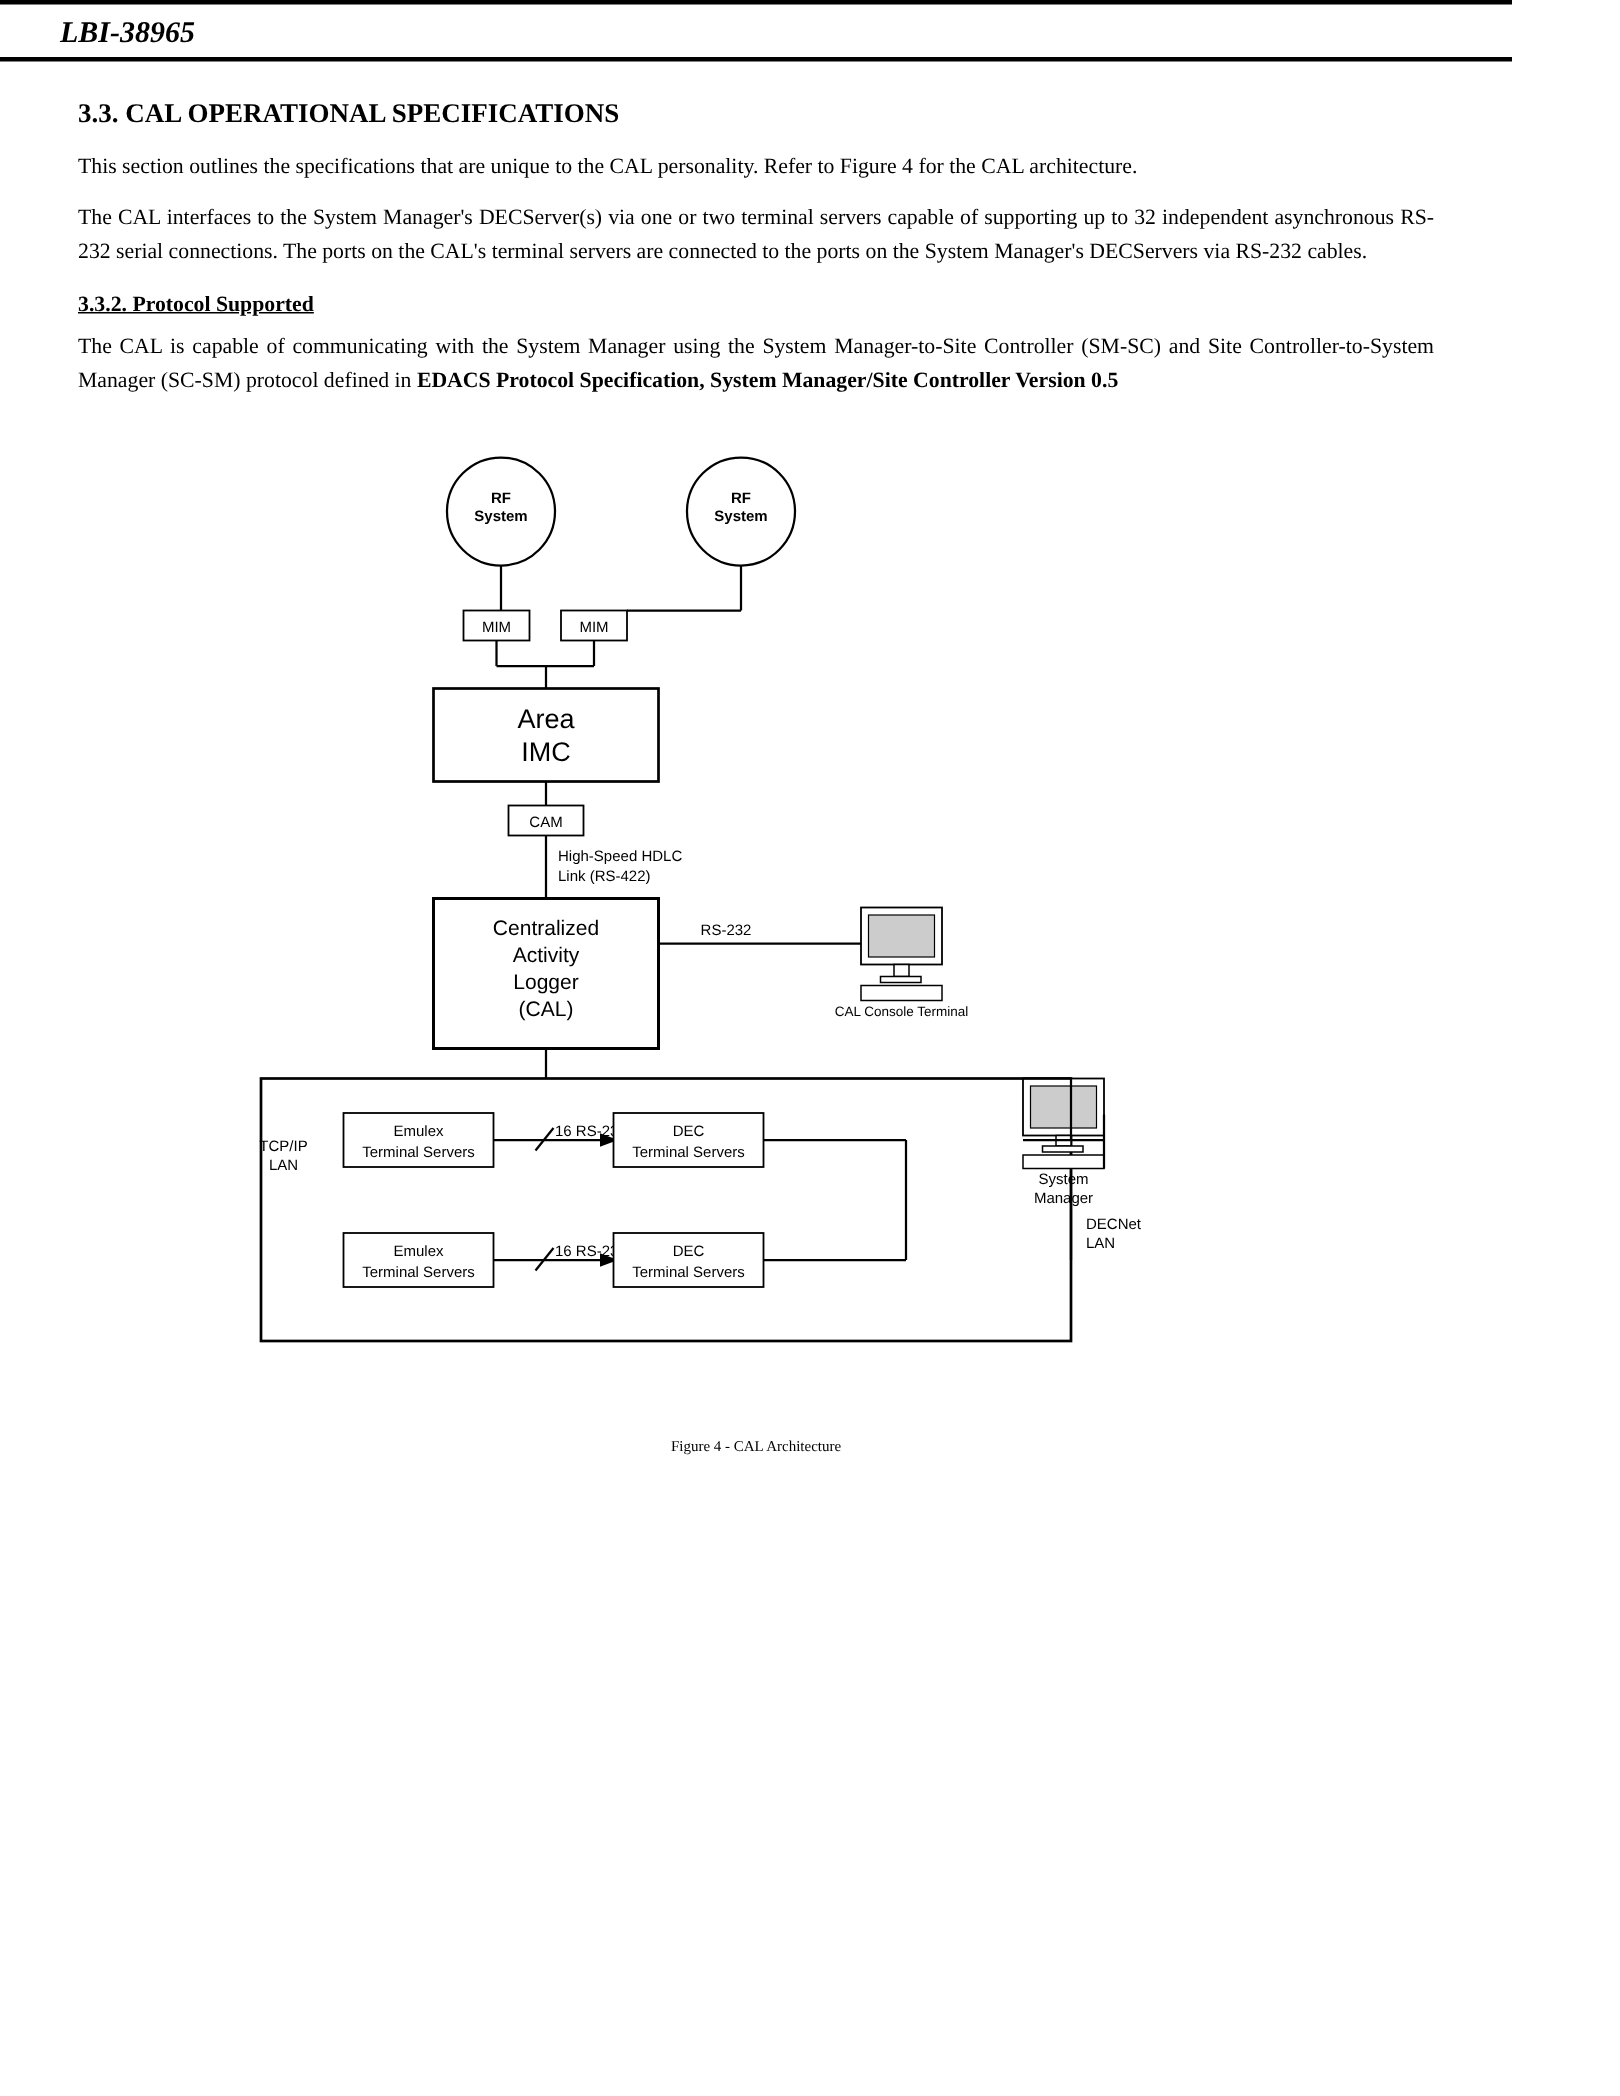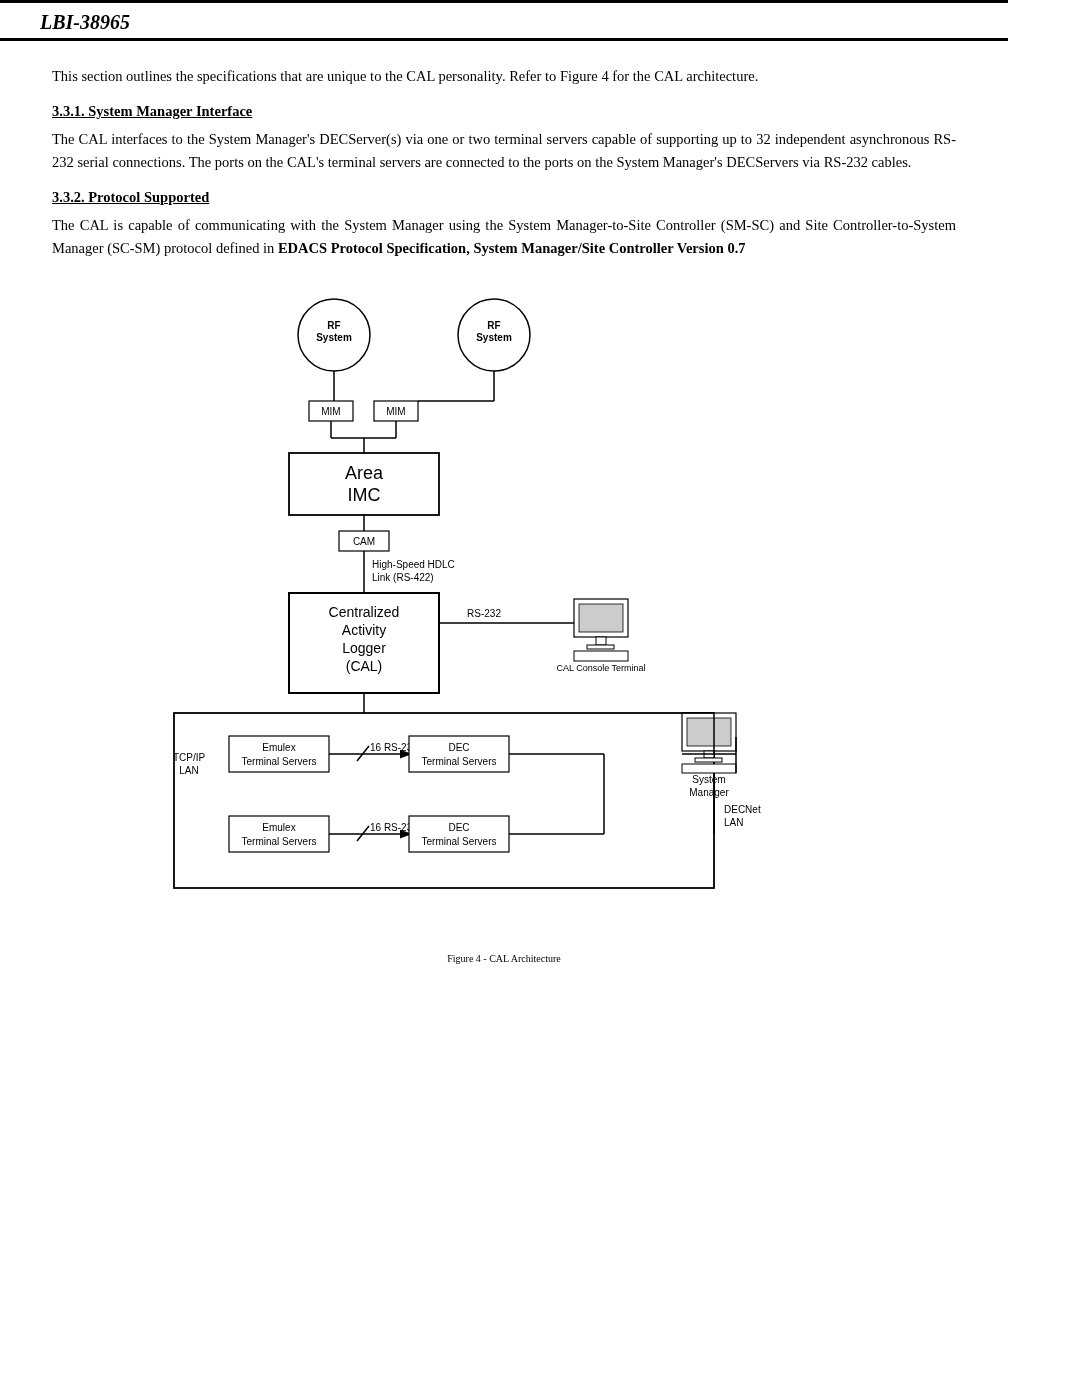--- a/index.html
+++ b/index.html
@@ -93,29 +93,29 @@
 </head>
 <body>
 
 <div class="page">
   <div class="top-border"></div>
   <div class="header-bar">
     <span class="lbi-title">LBI-38965</span>
   </div>
 
   <div class="content">
+    <div class="section-title">3.3.  CAL OPERATIONAL SPECIFICATIONS</div>
 
     <p class="body-text">This section outlines the specifications that are unique to the CAL personality.  Refer to Figure 4 for the CAL architecture.</p>
 
-    <div class="subsection-title">3.3.1.  System Manager Interface</div>
     <p class="body-text">The CAL interfaces to the System Manager's DECServer(s) via one or two terminal servers capable of supporting up to 32 independent asynchronous RS-232 serial connections.  The ports on the CAL's terminal servers are connected to the ports on the System Manager's DECServers via RS-232 cables.</p>
 
     <div class="subsection-title">3.3.2.  Protocol Supported</div>
     <p class="body-text">
-      <span>The CAL is capable of communicating with the System Manager using the System Manager-to-Site Controller (SM-SC) and Site Controller-to-System Manager (SC-SM) protocol defined in </span><span class="bold-inline">EDACS Protocol Specification, System Manager/Site Controller Version 0.7</span>
+      <span>The CAL is capable of communicating with the System Manager using the System Manager-to-Site Controller (SM-SC) and Site Controller-to-System Manager (SC-SM) protocol defined in </span><span class="bold-inline">EDACS Protocol Specification, System Manager/Site Controller Version 0.5</span>
     </p>
 
     <div class="diagram-container">
       <svg class="diagram-svg" viewBox="0 0 780 660" xmlns="http://www.w3.org/2000/svg">
 
         <circle cx="220" cy="52" r="36" fill="white" stroke="black" stroke-width="1.5"></circle>
         <text x="220" y="46" text-anchor="middle" font-size="10" font-weight="bold" font-family="Arial,sans-serif">RF</text>
         <text x="220" y="58" text-anchor="middle" font-size="10" font-weight="bold" font-family="Arial,sans-serif">System</text>
 
         <circle cx="380" cy="52" r="36" fill="white" stroke="black" stroke-width="1.5"></circle>

